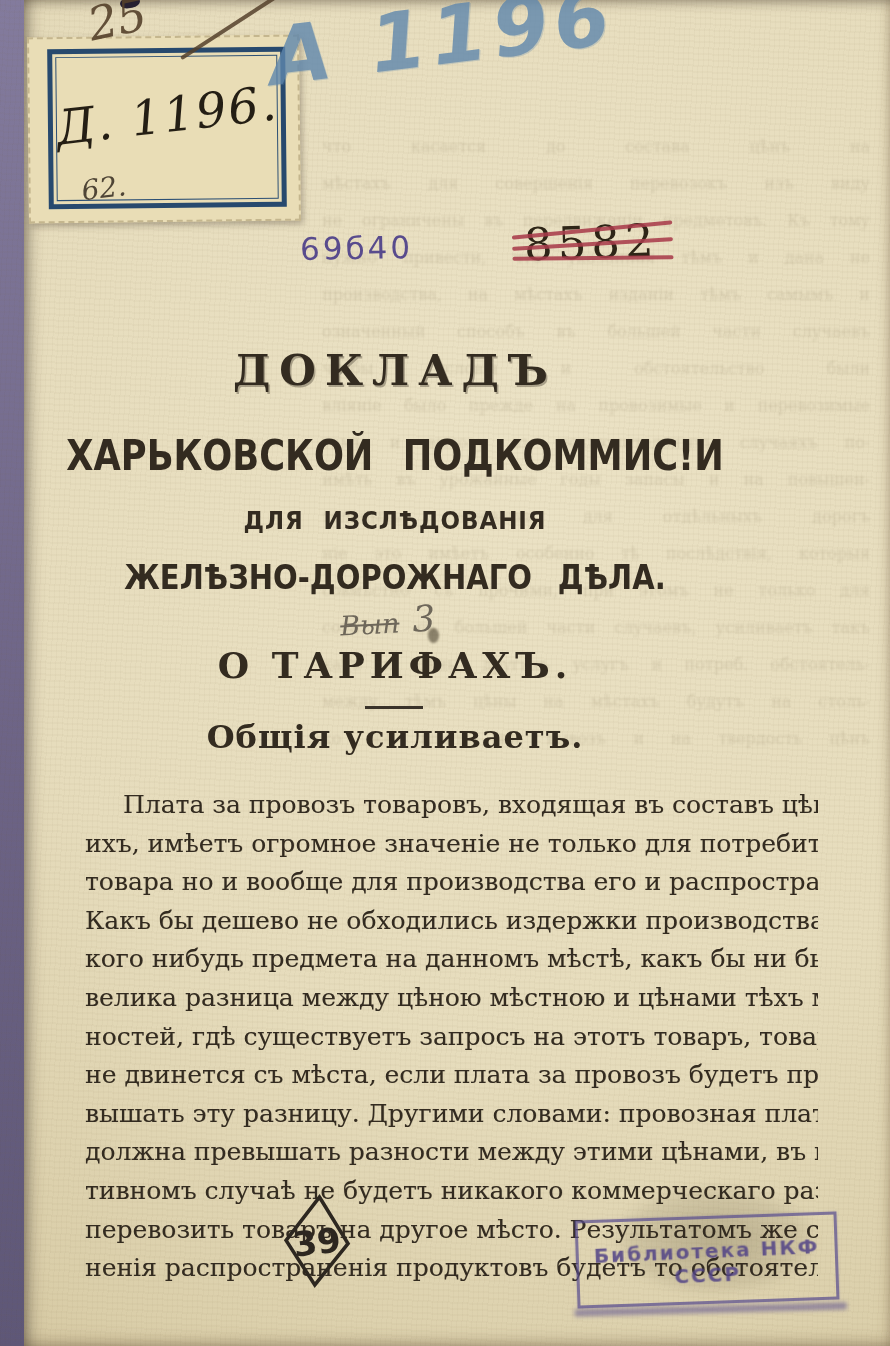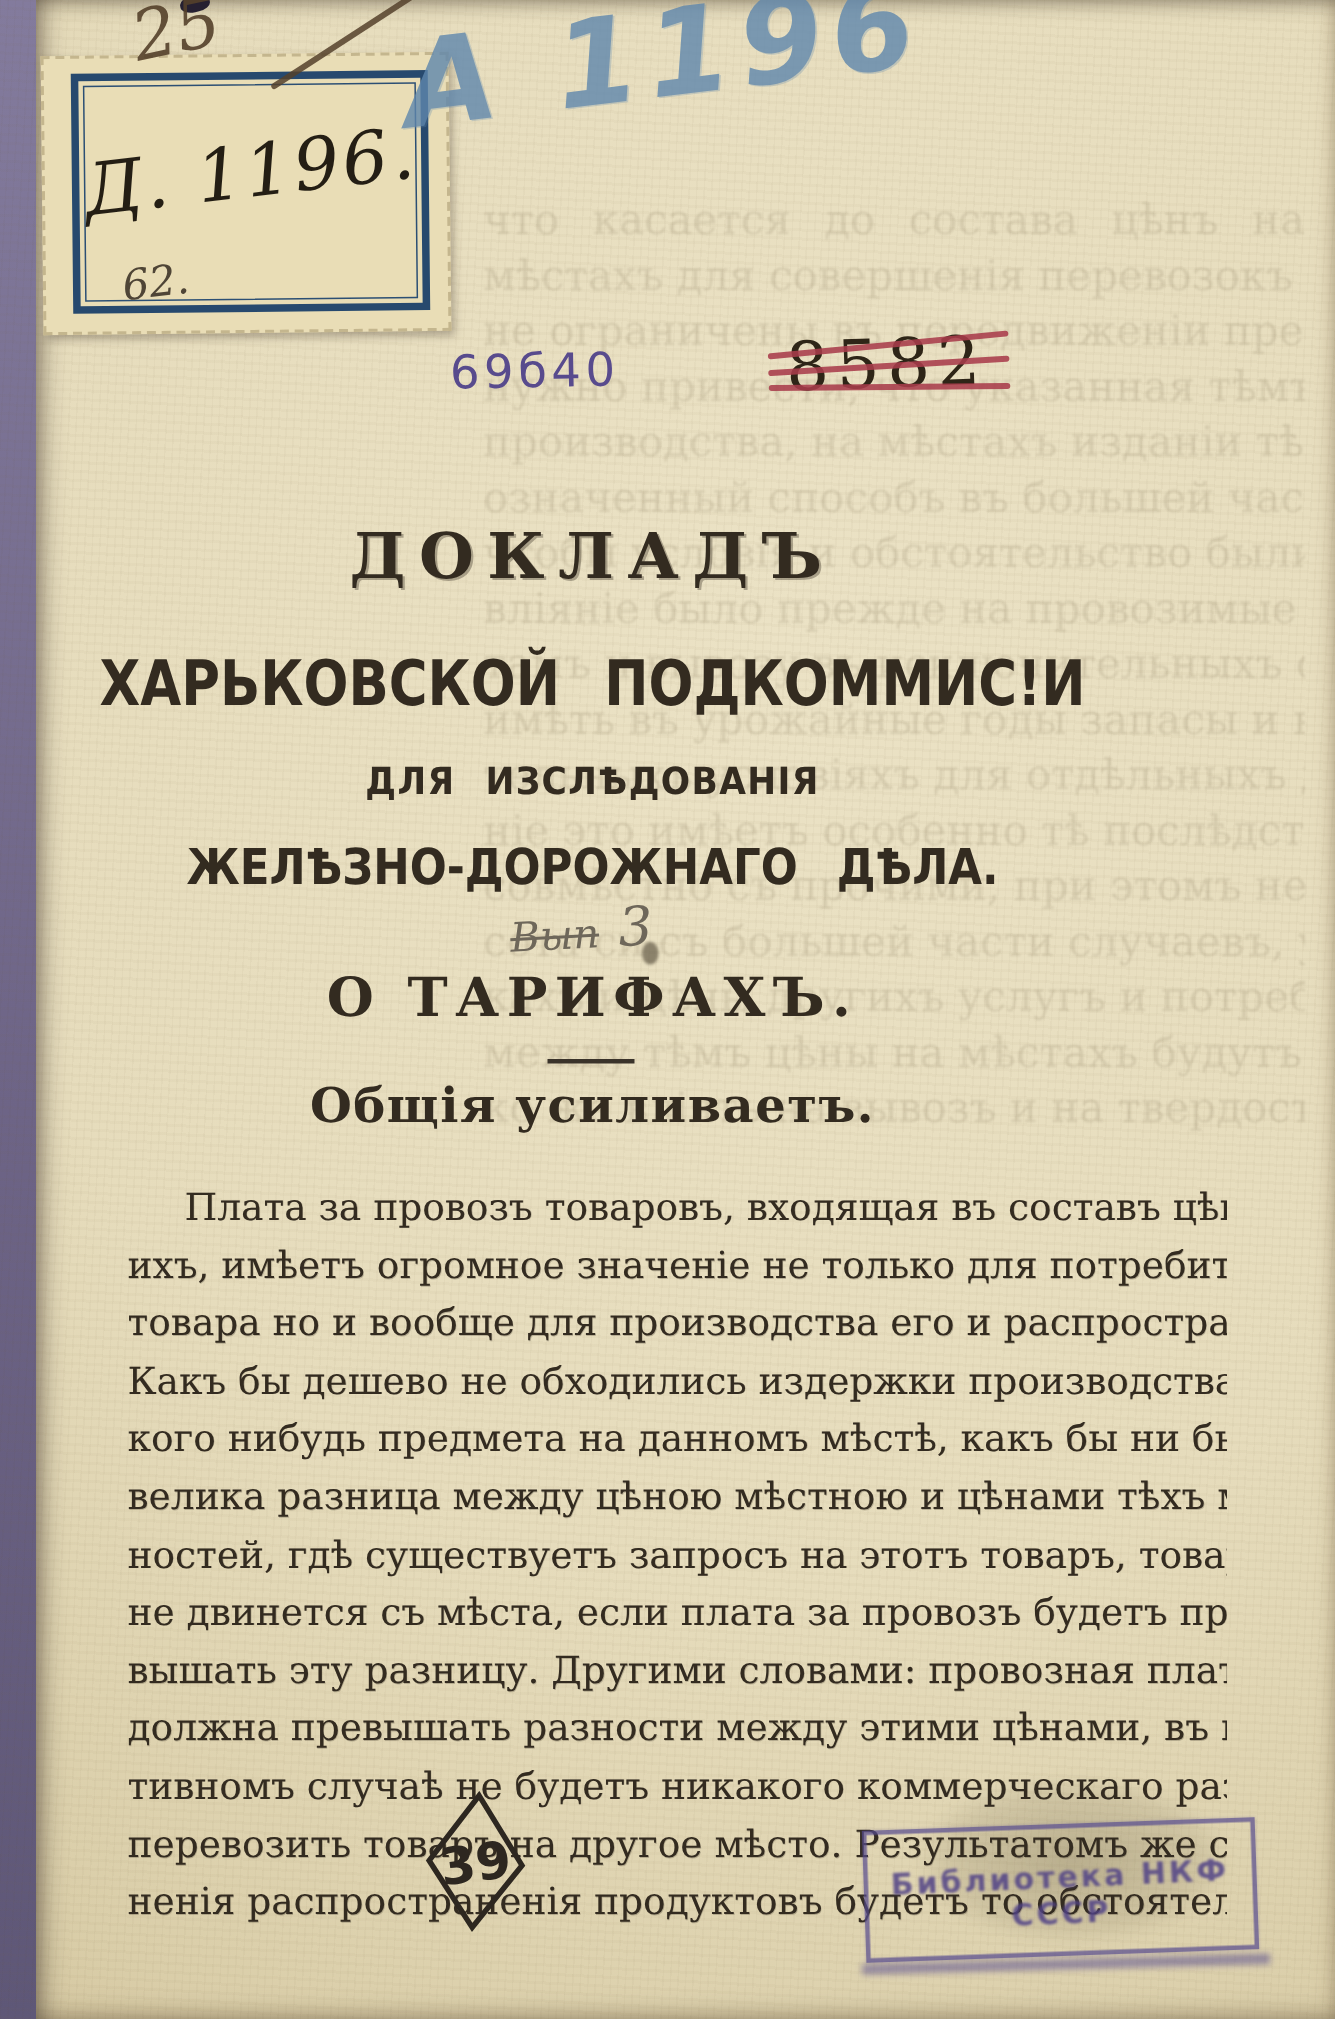--- a/index.html
+++ b/index.html
@@ -11,21 +11,21 @@
         box-shadow:inset 10px 0 16px -7px rgba(55,45,40,.55),
                    inset -7px 0 14px -7px rgba(120,100,70,.4),
                    inset 0 9px 14px -9px rgba(60,50,40,.45),
                    inset 0 -12px 18px -10px rgba(120,100,70,.4);}
   .grain{position:absolute;inset:0;pointer-events:none;
         background-image:repeating-linear-gradient(3deg,rgba(120,100,60,.035) 0 2px,transparent 2px 6px),
                          repeating-linear-gradient(93deg,rgba(90,70,40,.03) 0 1px,transparent 1px 5px);}
   
   .ghost{position:absolute;left:322px;top:128px;width:548px;z-index:1;
         color:#6a5c40;opacity:.15;filter:blur(.8px);
-        font-size:28px;line-height:37px;}
+        font-size:16px;line-height:37px;}
   .ghost div{text-align:justify;text-align-last:justify;height:37px;overflow:hidden;white-space:nowrap;}
   
   .pen25{position:absolute;left:88px;top:-8px;z-index:6;font-style:italic;
         font-size:46px;color:#55412b;transform:rotate(-12deg);opacity:.9;}
   .pen-slash{position:absolute;left:172px;top:26px;width:112px;height:3.5px;z-index:6;
         background:#55412b;border-radius:3px;transform:rotate(-33deg);opacity:.85;}
   .ink-blot{position:absolute;left:120px;top:-3px;width:20px;height:11px;z-index:6;
         background:#262031;border-radius:45%;transform:rotate(-12deg);}
   .blue-num{position:absolute;left:268px;top:-10px;z-index:7;
         font-family:"DejaVu Sans",sans-serif;font-weight:bold;font-style:italic;

